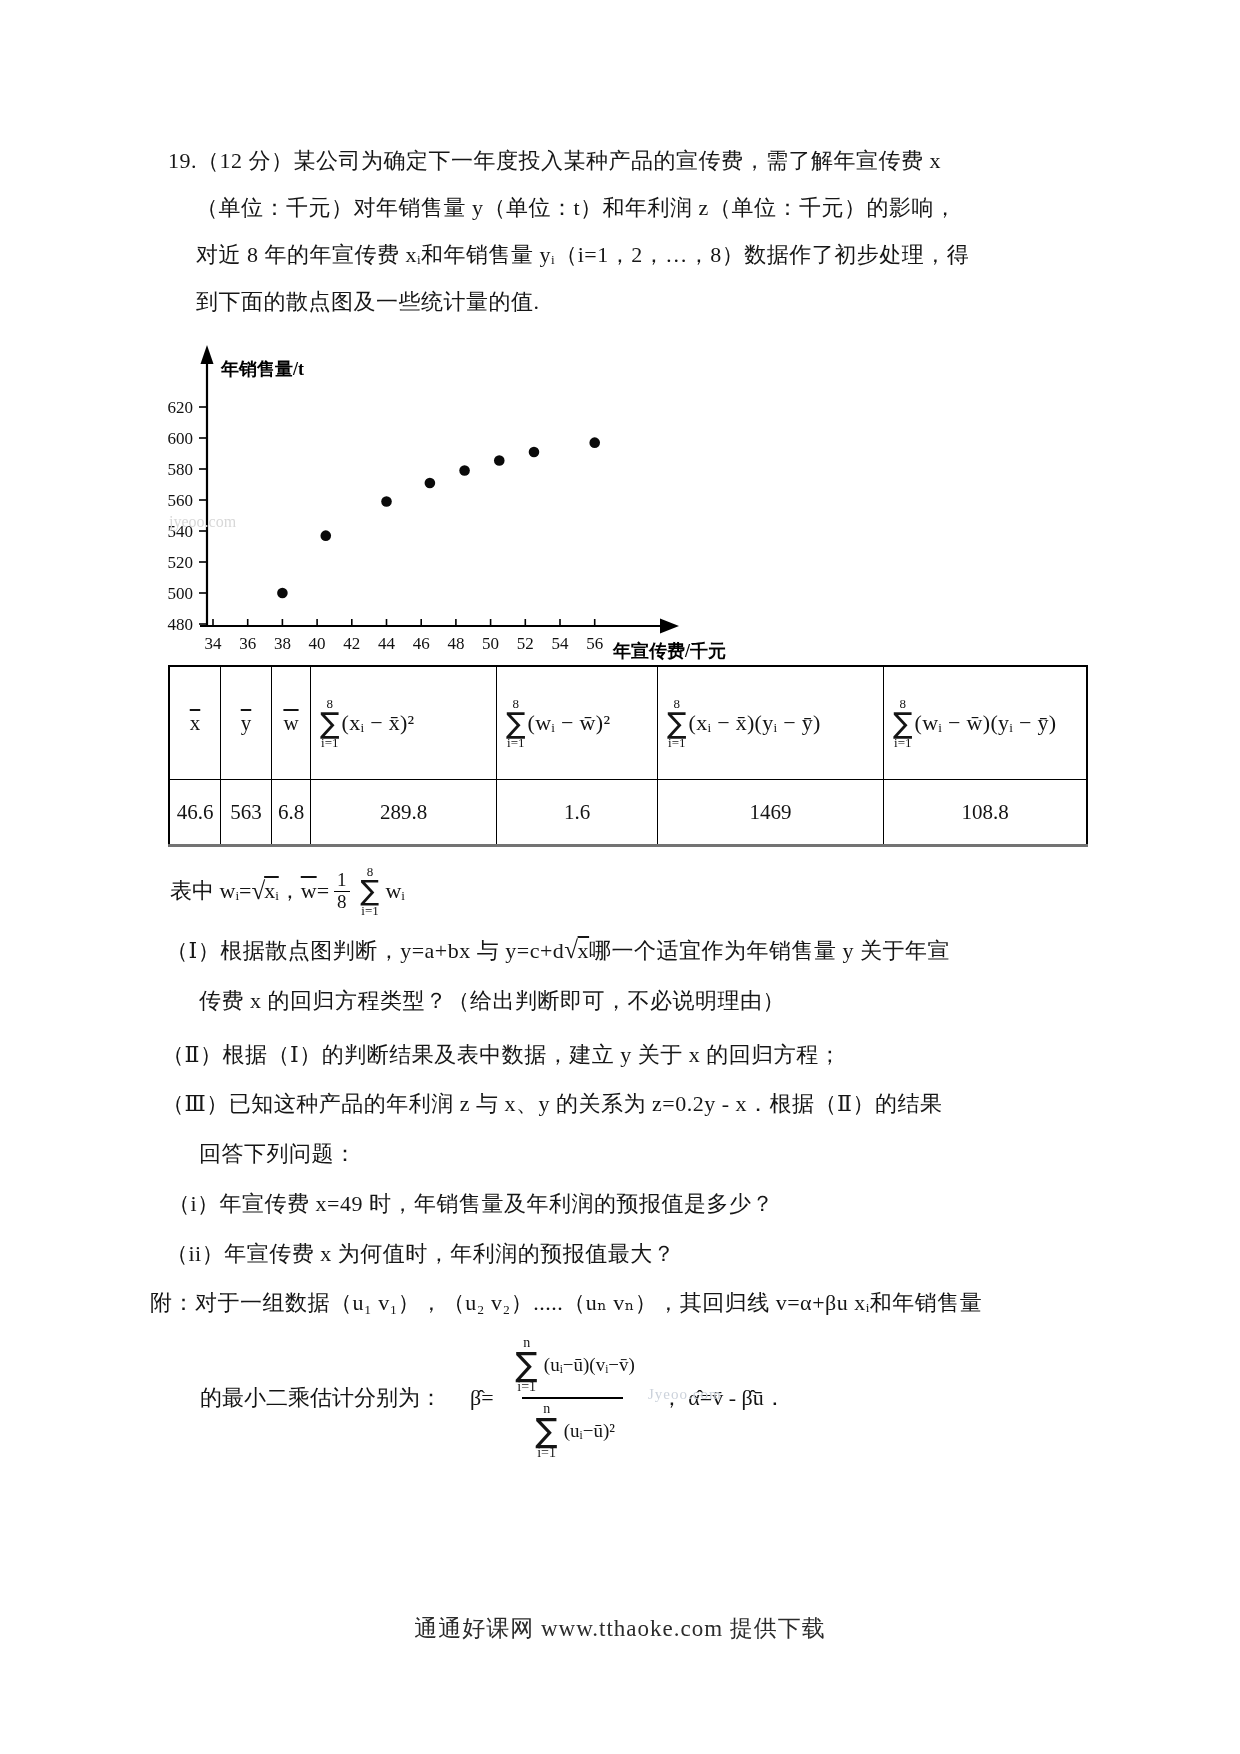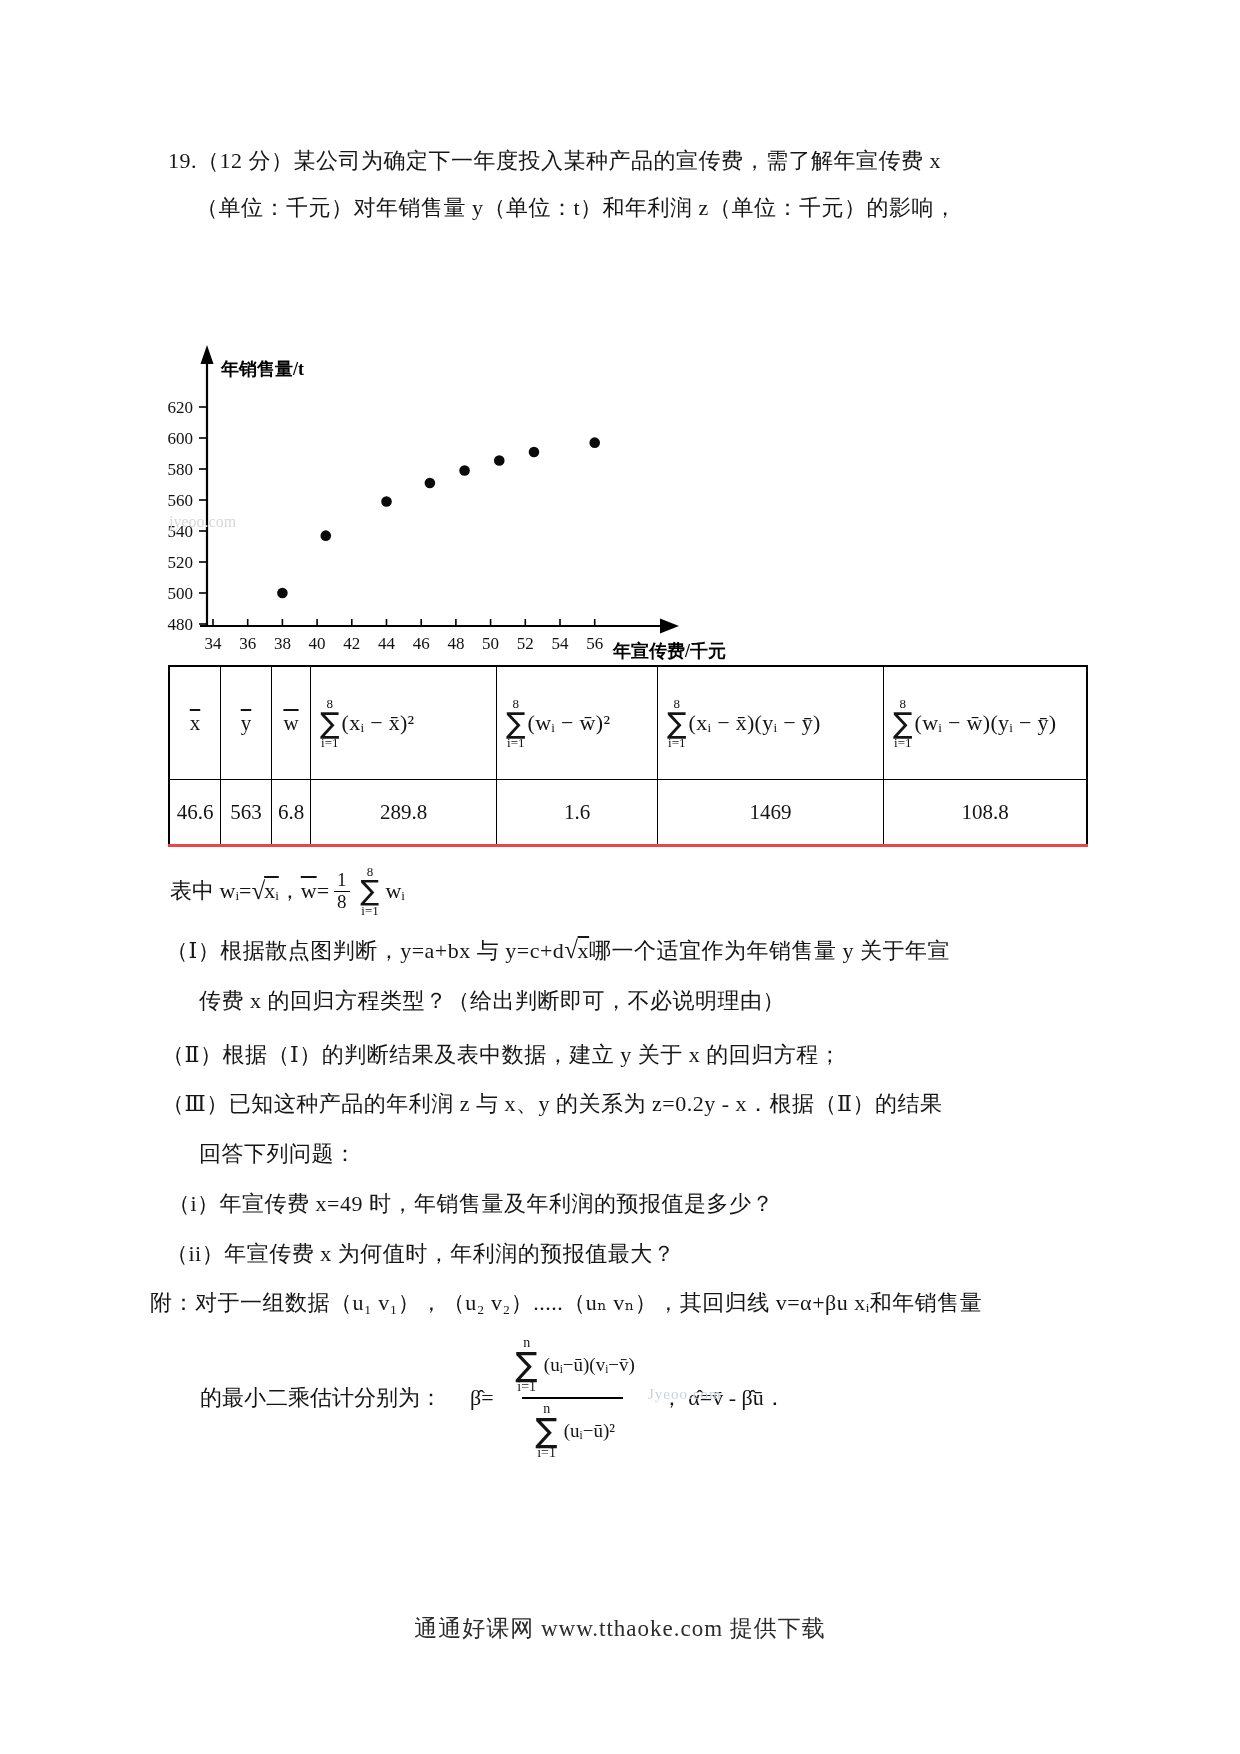--- a/index.html
+++ b/index.html
@@ -14,21 +14,21 @@
   .frac .fd{border-top:1.8px solid #000;padding:0 3px;}
   
   .bigsum{display:inline-flex;flex-direction:column;align-items:center;line-height:1;margin:0 6px;
           font-size:13.5px;vertical-align:middle;}
   .bigsum .sg{font-family:"DejaVu Sans",sans-serif;font-size:30px;line-height:0.9;}
   
   .ptable{position:absolute;left:168px;top:665px;border-collapse:collapse;table-layout:fixed;}
   .ptable td{border:1.6px solid #000;text-align:center;vertical-align:middle;padding:0;}
   .ptable{border:2.4px solid #000;}
   .ptable tr.hdr td{height:112px;font-size:21px;}
-  .ptable tr.val td{height:64px;font-size:21px;border-bottom:3px solid #ef4444;}
+  .ptable tr.val td{height:64px;font-size:21px;border-bottom:3px solid #737373;}
   .c1{width:50px;} .c2{width:50px;} .c3{width:38px;}
   .c4{width:185px;} .c5{width:160px;} .c6{width:225px;} .c7{width:202px;}
   .sumcell{display:flex;align-items:center;justify-content:flex-start;padding:0 4px 0 7px;}
   .sumcell .expr{flex:1;text-align:left;font-size:22px;letter-spacing:0.3px;}
   .sumcell .bigsum{font-size:13px;margin:0 2px;}
   .sumcell .bigsum .sg{font-size:29px;}
   
   .wnote{position:absolute;left:170px;top:848px;height:86px;display:flex;align-items:center;font-size:22px;}
   .wnote .bigsum{font-size:13px;} .wnote .bigsum .sg{font-size:28px;}
   
@@ -47,20 +47,22 @@
   .wm2{position:absolute;left:648px;top:1386px;font-size:15px;color:#ccd2db;letter-spacing:1px;}
   .footer{position:absolute;left:0;right:0;top:1613px;text-align:center;font-size:23px;color:#2b2b2b;letter-spacing:1px;}
 </style>
 </head>
 <body>
 
 <div class="page">
 
   <div class="line" style="left:168px;top:146px">19.（12 分）某公司为确定下一年度投入某种产品的宣传费，需了解年宣传费 x</div>
   <div class="line" style="left:196px;top:193px">（单位：千元）对年销售量 y（单位：t）和年利润 z（单位：千元）的影响，</div>
+  <div class="line" style="left:196px;top:240px">对近 8 年的年宣传费 xᵢ和年销售量 yᵢ（i=1，2，…，8）数据作了初步处理，得</div>
+  <div class="line" style="left:196px;top:287px">到下面的散点图及一些统计量的值.</div>
 
   <div class="chartbox">
     <svg id="scatter-svg" width="660" height="330" viewBox="0 0 660 330">
         <line x1="62" y1="26" x2="62" y2="292" stroke="#000" stroke-width="2.2"></line>
         <line x1="55" y1="291" x2="518" y2="291" stroke="#000" stroke-width="2.2"></line>
         <polygon points="62,10 55.5,29 68.5,29" fill="#000"></polygon>
         <polygon points="534,291 515,283.5 515,298.5" fill="#000"></polygon>
         <line x1="54" y1="289" x2="62" y2="289" stroke="#000" stroke-width="1.6"></line>
         <text x="48" y="295" text-anchor="end" class="tick">480</text>
         <line x1="54" y1="258" x2="62" y2="258" stroke="#000" stroke-width="1.6"></line>

